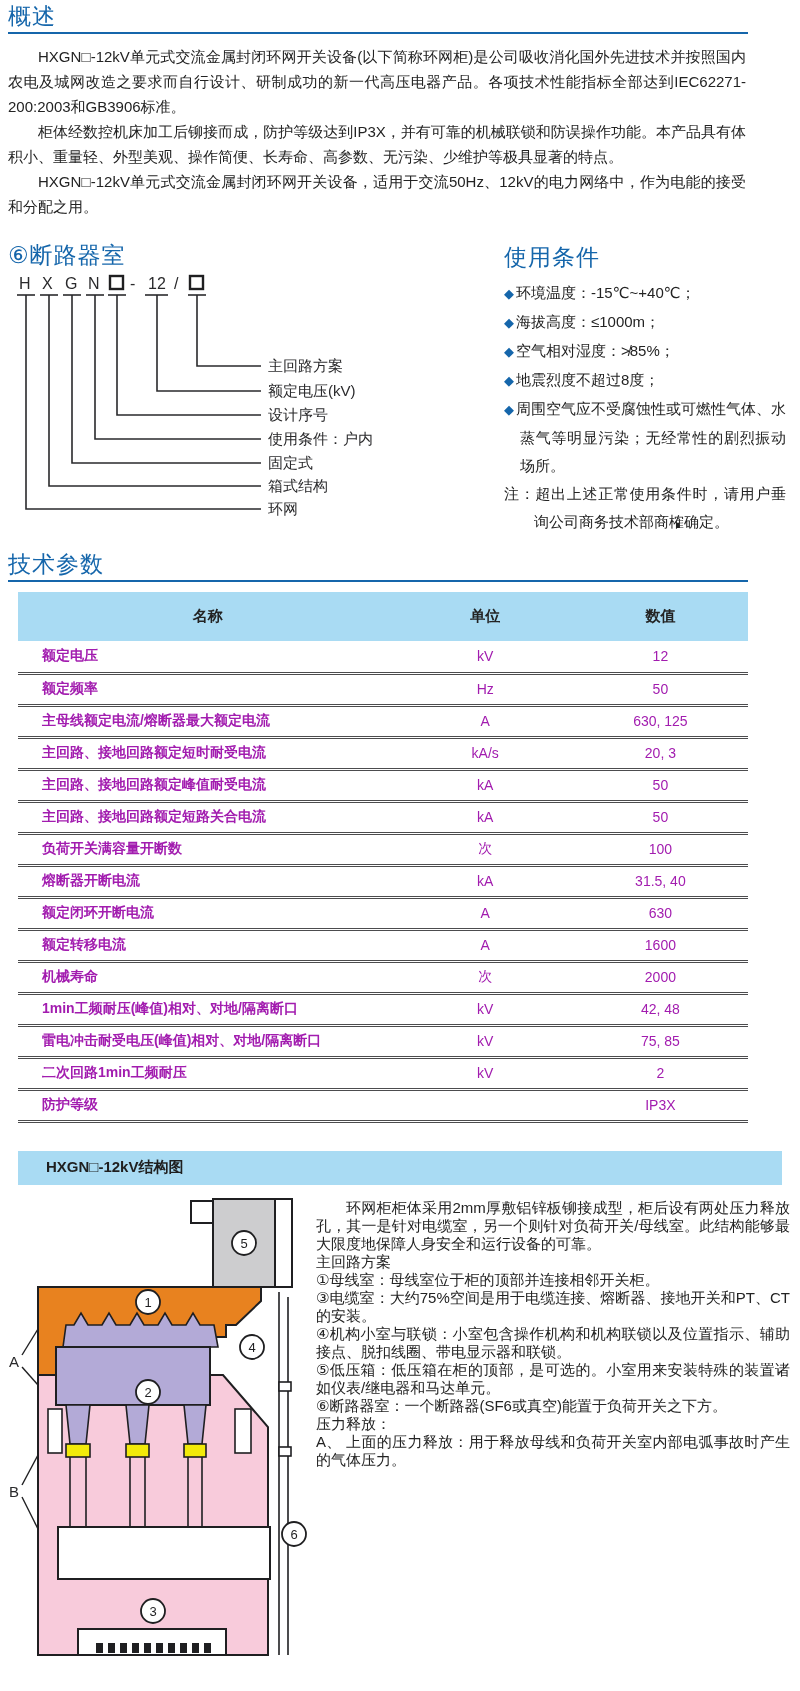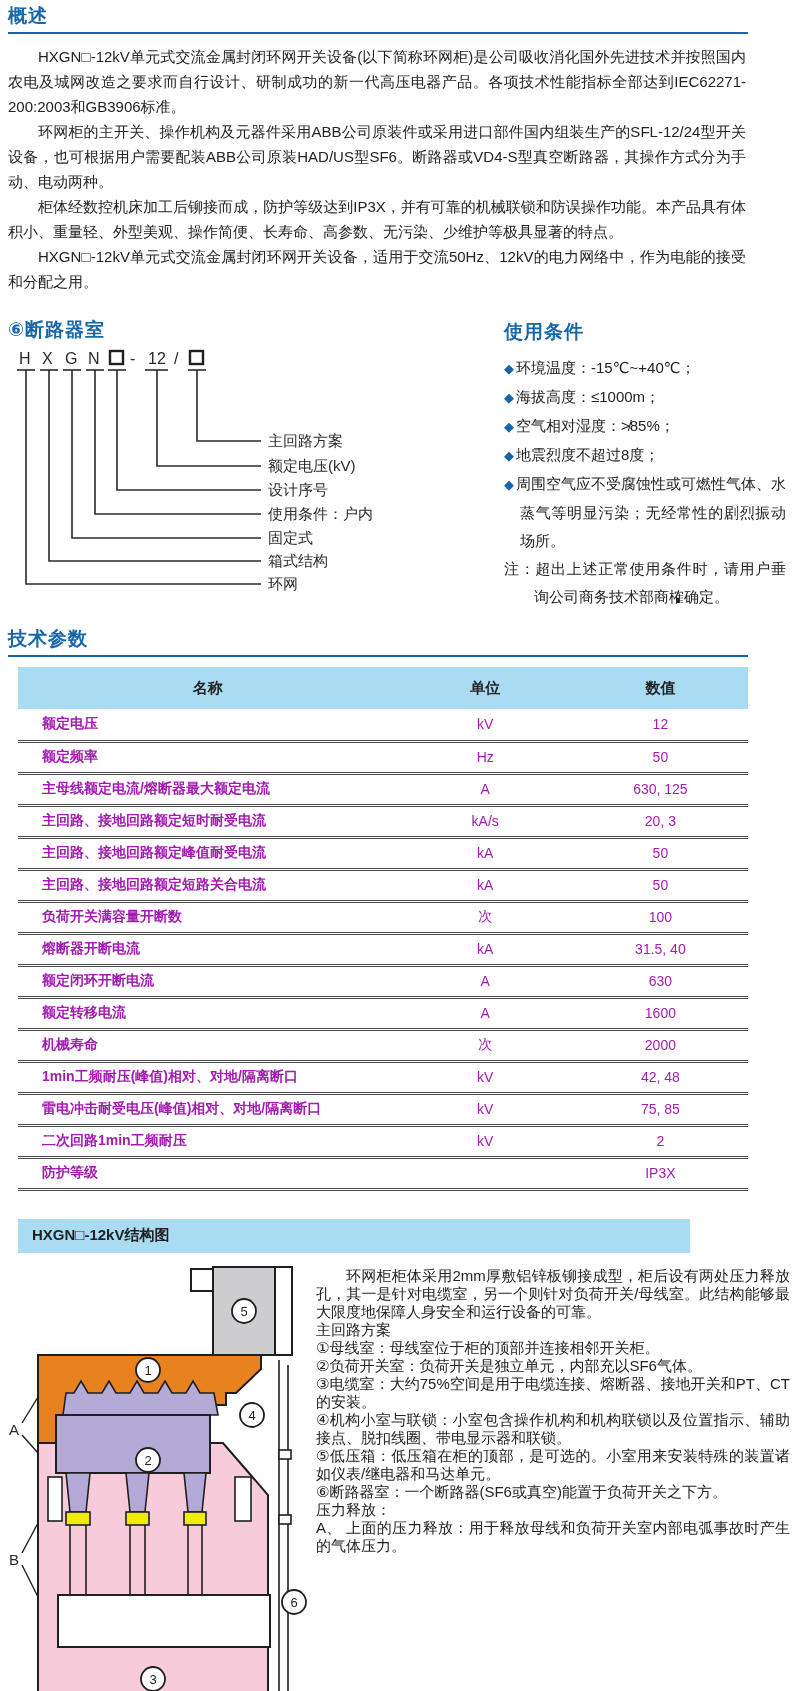--- a/index.html
+++ b/index.html
@@ -17,21 +17,21 @@
   html,body{background:#ffffff;}
   body{
     width:800px;height:1691px;overflow:hidden;position:relative;
     font-family:"Liberation Sans","DejaVu Sans",sans-serif;
     color:var(--ink);
   }
   .page{width:800px;height:1691px;padding:4px 8px 0 8px;}
 
   
   .sec-title{
-    font-size:19px;font-weight:bold;color:var(--heading-blue);
+    font-size:23px;font-weight:normal;color:var(--heading-blue);
     letter-spacing:1px;line-height:24px;
   }
   .sec-title.ruled{
     border-bottom:2px solid var(--heading-blue);
     padding-bottom:4px;margin-right:44px;
   }
 
   
   .overview{margin-top:0;}
   .overview .paras{margin-top:10px;margin-right:46px;}
@@ -55,36 +55,36 @@
     padding-left:2em;text-indent:-2em;text-align:justify;
   }
 
   
   .params{margin-top:16px;}
   .params table{
     width:730px;margin:10px 0 0 10px;border-collapse:collapse;table-layout:fixed;
   }
   .params th{
     background:var(--band-blue);font-size:15px;font-weight:bold;
-    height:42px;
+    height:49px;
   }
   .params td{
     font-size:14px;height:32px;border-bottom:3px double var(--rule);
     text-align:center;color:#a21caf;
   }
   .params td:first-child{text-align:left;padding-left:24px;font-weight:600;}
   .params col.c-name{width:52%;}
   .params col.c-unit{width:24%;}
   .params col.c-val{width:24%;}
 
   
   .structure{margin-top:28px;}
   .struct-band{
-    width:672px;margin-left:10px;height:34px;background:var(--band-blue);
-    display:flex;align-items:center;padding-left:14px;
+    width:764px;margin-left:10px;height:34px;background:var(--band-blue);
+    display:flex;align-items:center;padding-left:28px;
     font-size:15px;font-weight:bold;color:#1f1f1f;
   }
   .struct-row{display:flex;margin-top:12px;}
   .struct-diagram-col{flex:0 0 302px;}
   .struct-text-col{flex:1 1 auto;padding:2px 2px 0 6px;}
   .struct-text-col p{
     font-size:15px;line-height:18px;text-align:justify;
   }
   .struct-text-col p.indent{text-indent:2em;}
   svg text{font-family:"Liberation Sans","DejaVu Sans",sans-serif;}
@@ -94,21 +94,20 @@
 </style>
 </head>
 <body>
 
 <div class="page">
 
   <div class="overview">
     <div class="sec-title ruled">概述</div>
     <div class="paras">
       <p>HXGN□-12kV单元式交流金属封闭环网开关设备(以下简称环网柜)是公司吸收消化国外先进技术并按照国内农电及城网改造之要求而自行设计、研制成功的新一代高压电器产品。各项技术性能指标全部达到IEC62271-200:2003和GB3906标准。</p>
-      <p>环网柜的主开关、操作机构及元器件采用ABB公司原装件或采用进口部件国内组装生产的SFL-12/24型开关设备，也可根据用户需要配装ABB公司原装HAD/US型SF6。断路器或VD4-S型真空断路器，其操作方式分为手动、电动两种。</p>
       <p>柜体经数控机床加工后铆接而成，防护等级达到IP3X，并有可靠的机械联锁和防误操作功能。本产品具有体积小、重量轻、外型美观、操作简便、长寿命、高参数、无污染、少维护等极具显著的特点。</p>
       <p>HXGN□-12kV单元式交流金属封闭环网开关设备，适用于交流50Hz、12kV的电力网络中，作为电能的接受和分配之用。</p>
     </div>
   </div>
 
   <div class="two-col">
 
     <div class="col-model">
       <div class="sec-title">⑥断路器室</div>
       <svg class="model-svg" width="440" height="252" viewBox="0 0 440 252">
@@ -335,21 +334,20 @@
             <text x="1" y="170">A</text>
             <text x="1" y="300">B</text>
           </g>
         </svg>
       </div>
 
       <div class="struct-text-col">
         <p class="indent">环网柜柜体采用2mm厚敷铝锌板铆接成型，柜后设有两处压力释放孔，其一是针对电缆室，另一个则针对负荷开关/母线室。此结构能够最大限度地保障人身安全和运行设备的可靠。</p>
         <p>主回路方案</p>
         <p>①母线室：母线室位于柜的顶部并连接相邻开关柜。</p>
-        <p>②负荷开关室：负荷开关是独立单元，内部充以SF6气体。</p>
         <p>③电缆室：大约75%空间是用于电缆连接、熔断器、接地开关和PT、CT的安装。</p>
         <p>④机构小室与联锁：小室包含操作机构和机构联锁以及位置指示、辅助接点、脱扣线圈、带电显示器和联锁。</p>
         <p>⑤低压箱：低压箱在柜的顶部，是可选的。小室用来安装特殊的装置诸如仪表/继电器和马达单元。</p>
         <p>⑥断路器室：一个断路器(SF6或真空)能置于负荷开关之下方。</p>
         <p>压力释放：</p>
         <p>A、 上面的压力释放：用于释放母线和负荷开关室内部电弧事故时产生的气体压力。</p>
 
       </div>
     </div>
   </div>

